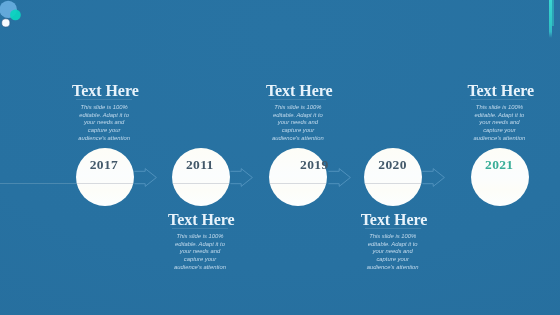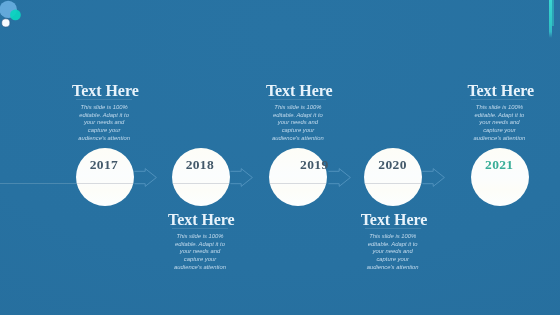--- a/index.html
+++ b/index.html
@@ -76,21 +76,21 @@
         <div class="body">
           <div class="line">This slide is 100%</div>
           <div class="line">editable. Adapt it to</div>
           <div class="line">your needs and</div>
           <div class="line">capture your</div>
           <div class="line">audience's attention</div>
         </div>
       </div>
       <div class="node" style="left: 171.5px;">
         <div class="rule"></div>
-        <span class="year" style="color: rgb(67, 89, 106);">2018</span>
+        <span class="year" style="color: rgb(67, 89, 106);">2011</span>
       </div>
       <svg class="arrow" viewBox="0 0 23 19" style="left: 229.6px;">
         <path d="M0.4 3.3 H11.2 V0.6 L22.4 9.5 L11.2 18.4 V15.7 H0.4" fill="none" stroke="#5d9cc6" stroke-width="0.75"></path>
       </svg>
       <div class="block" style="left: 168px; top: 213.8px;">
         <div class="heading">Text Here</div>
         <div class="rule"></div>
         <div class="body">
           <div class="line">This slide is 100%</div>
           <div class="line">editable. Adapt it to</div>

